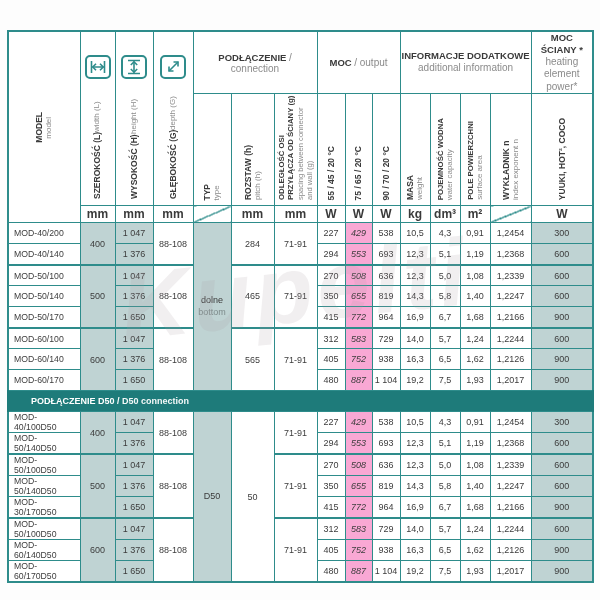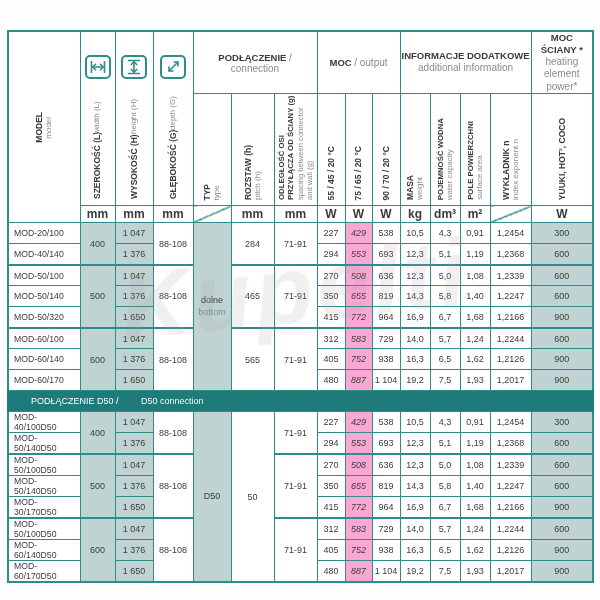--- a/index.html
+++ b/index.html
@@ -43,22 +43,22 @@
   
   tbody tr{height:21px;}
   tbody td.c-model{text-align:left;padding-left:5px;font-size:8.7px;}
   td.shadeA{background:#bfd3d3;}
   td.shadeB{background:#f9a8d4;font-style:italic;}
   tr.g-top td{border-top-width:2px;}
   tr.section-bar td{
     background:#1e7b7a;color:#fff;text-align:left;padding-left:22px;height:15px;
     font-size:9px;border-left:2px solid #1e7b7a;border-right:2px solid #1e7b7a;
   }
-  tr.section-bar .pl{font-weight:normal;}
-  tr.section-bar .en{font-weight:normal;opacity:.95;margin-left:20px;}
+  tr.section-bar .pl{font-weight:bold;}
+  tr.section-bar .en{font-weight:bold;opacity:.95;}
   td .typ-pl{display:block;color:#3a3a3a;line-height:1.3;}
   td .typ-en{display:block;color:#7d8b8b;line-height:1.3;text-align:center;}
   .watermark{
     position:absolute;left:120px;top:235px;font-size:95px;font-style:italic;font-weight:bold;
     color:rgba(170,155,160,0.16);transform:rotate(-6deg);pointer-events:none;z-index:5;
     letter-spacing:4px;white-space:nowrap;
   }
   svg.icn{display:block;}
 </style>
 </head>
@@ -232,21 +232,21 @@
       <th class="unit">W</th>
       <th class="unit">kg</th>
       <th class="unit">dm³</th>
       <th class="unit">m²</th>
       <th class="diag"></th>
       <th class="unit">W</th>
     </tr>
   </thead>
   <tbody>
         <tr>
-          <td class="c-model">MOD-20/100</td>
+          <td class="c-model">MOD-40/200</td>
           <td rowspan="2" class="shadeA">400</td>
           <td class="shadeA">1 047</td>
           <td rowspan="2">88-108</td>
           <td rowspan="8" class="shadeA">
             <span class="typ-pl">dolne</span>
             <span class="typ-en">bottom</span>
           </td>
           <td rowspan="2">284</td>
           <td rowspan="2">71-91</td>
           <td>227</td>
@@ -292,21 +292,21 @@
           <td>350</td>
           <td class="shadeB">655</td>
           <td>819</td>
           <td>14,3</td>
           <td>5,8</td>
           <td>1,40</td>
           <td>1,2247</td>
           <td class="shadeA">600</td>
         </tr>
         <tr>
-          <td class="c-model">MOD-50/320</td>
+          <td class="c-model">MOD-50/170</td>
           <td class="shadeA">1 650</td>
           <td>415</td>
           <td class="shadeB">772</td>
           <td>964</td>
           <td>16,9</td>
           <td>6,7</td>
           <td>1,68</td>
           <td>1,2166</td>
           <td class="shadeA">900</td>
         </tr>

